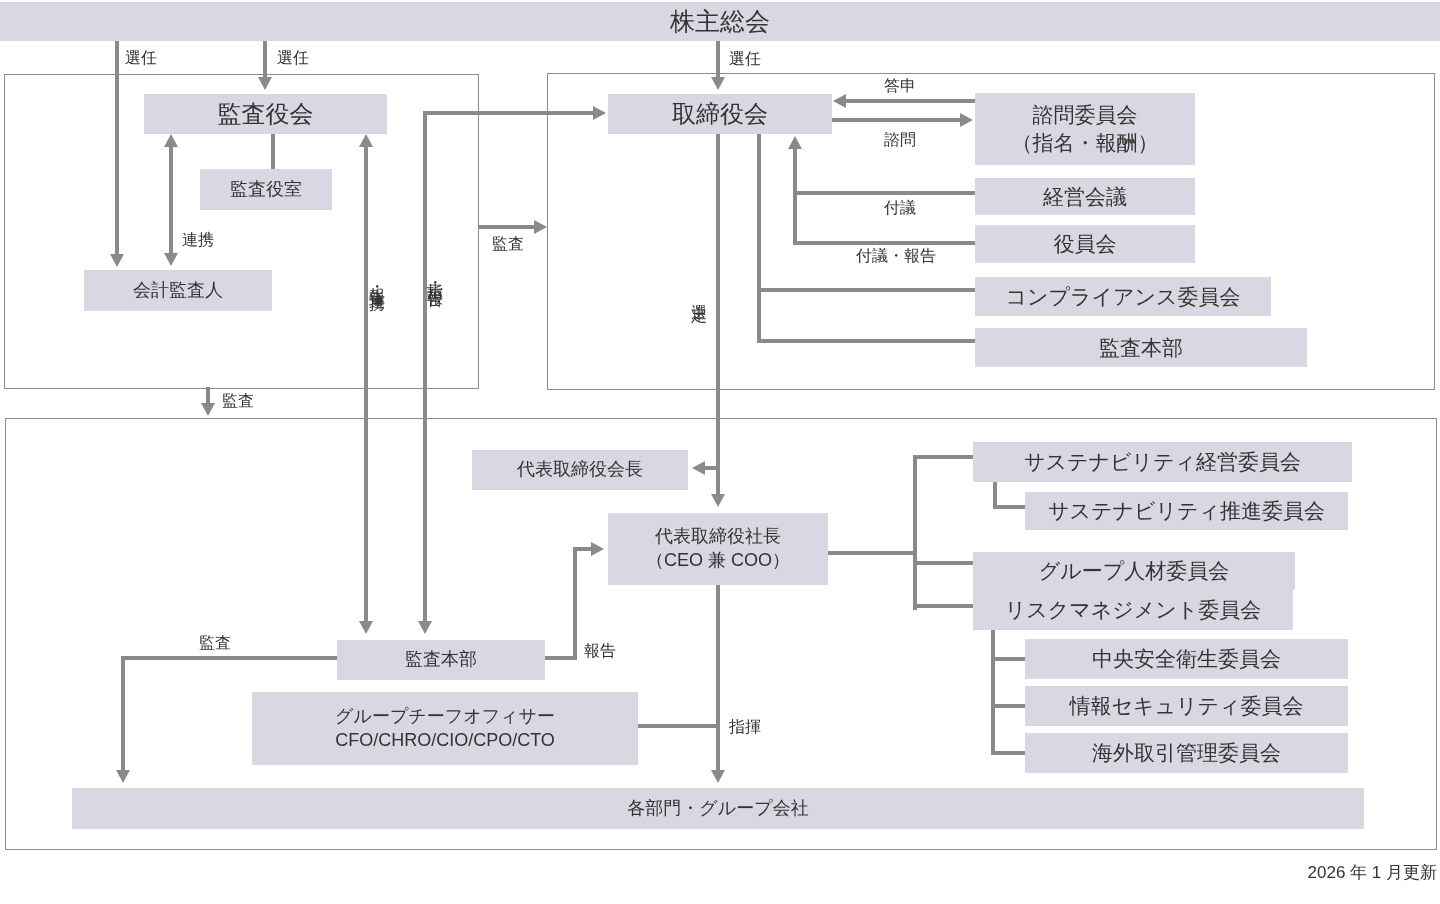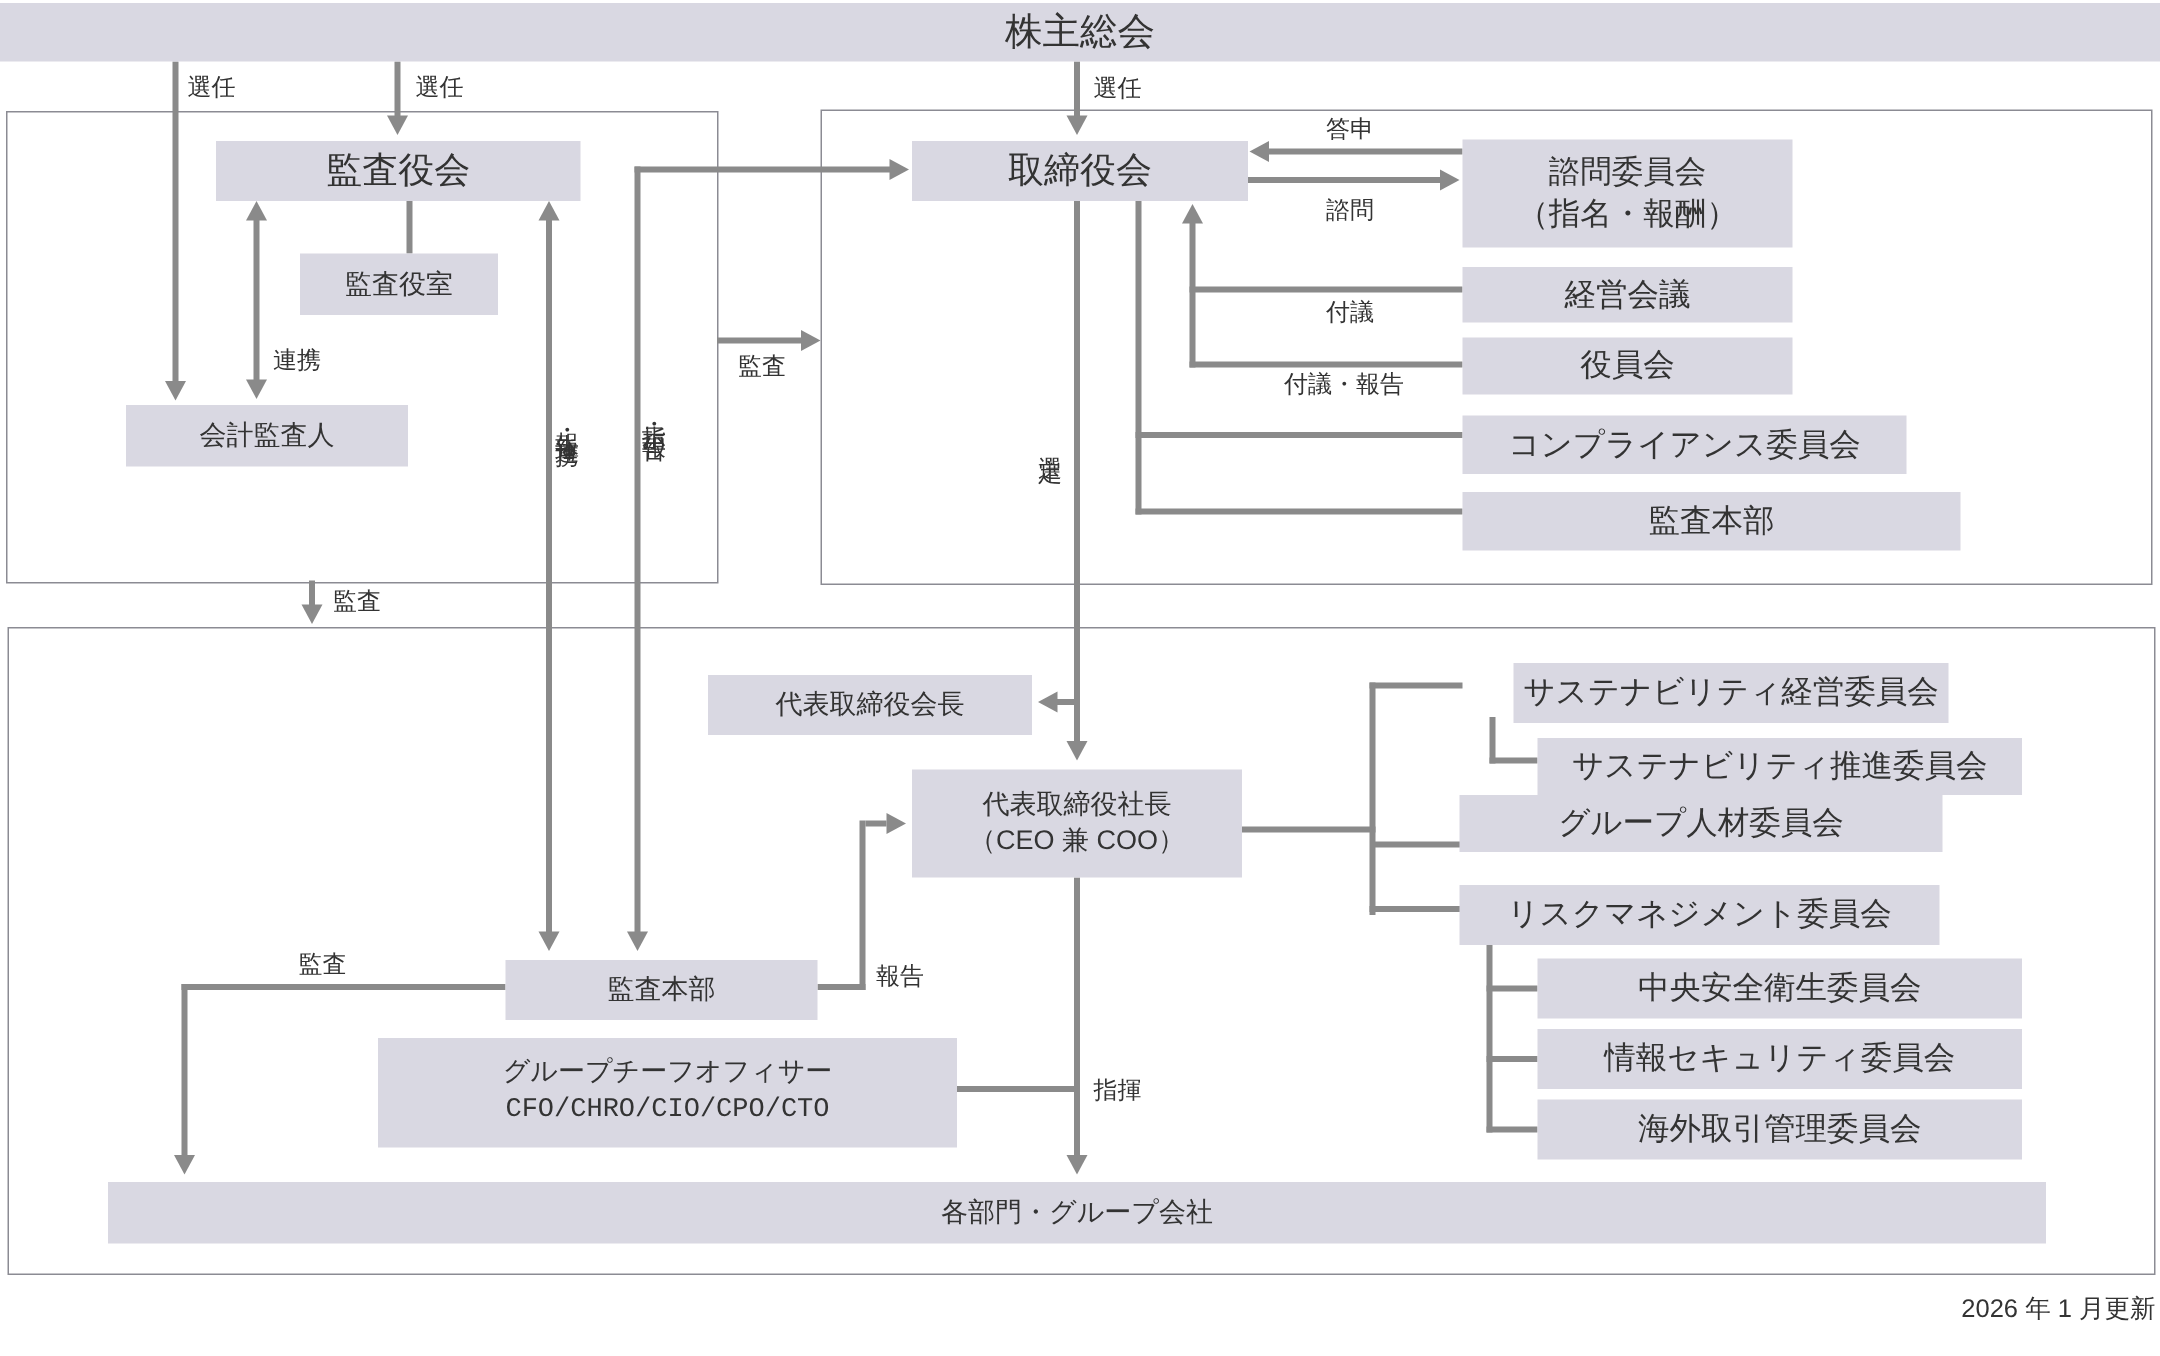--- a/index.html
+++ b/index.html
@@ -127,25 +127,25 @@
   <div class="box fs21" style="left:975px;top:93px;width:220px;height:72px;">諮問委員会
 （指名・報酬）</div>
   <div class="box fs21" style="left:975px;top:178px;width:220px;height:37px;">経営会議</div>
   <div class="box fs21" style="left:975px;top:225px;width:220px;height:38px;">役員会</div>
   <div class="box fs21" style="left:975px;top:277px;width:296px;height:39px;">コンプライアンス委員会</div>
   <div class="box fs21" style="left:975px;top:328px;width:332px;height:39px;">監査本部</div>
   <div class="box fs22" style="left:472px;top:450px;width:216px;height:40px;">代表取締役会長</div>
   <div class="box fs22" style="left:608px;top:513px;width:220px;height:72px;">代表取締役社長
 （CEO 兼 COO）</div>
   <div class="box fs22" style="left:337px;top:640px;width:208px;height:40px;">監査本部</div>
-  <div class="box fs22" style="left:252px;top:692px;width:386px;height:73px;font-family:Liberation Mono, monospace;">グループチーフオフィサー
+  <div class="box fs22" style="left:252px;top:692px;width:386px;height:73px;">グループチーフオフィサー
 CFO/CHRO/CIO/CPO/CTO</div>
-  <div class="box fs21" style="left:973px;top:442px;width:290px;height:40px;margin-left:36px;">サステナビリティ経営委員会</div>
+  <div class="box fs21" style="left:973px;top:442px;width:379px;height:40px;">サステナビリティ経営委員会</div>
   <div class="box fs21" style="left:1025px;top:492px;width:323px;height:38px;">サステナビリティ推進委員会</div>
-  <div class="box fs21" style="left:973px;top:530px;width:322px;height:38px;">グループ人材委員会</div>
+  <div class="box fs21" style="left:973px;top:552px;width:322px;height:38px;">グループ人材委員会</div>
   <div class="box fs21" style="left:973px;top:590px;width:320px;height:40px;text-align:center;">リスクマネジメント委員会</div>
   <div class="box fs21" style="left:1025px;top:639px;width:323px;height:40px;">中央安全衛生委員会</div>
   <div class="box fs21" style="left:1025px;top:686px;width:323px;height:40px;">情報セキュリティ委員会</div>
   <div class="box fs21" style="left:1025px;top:733px;width:323px;height:40px;">海外取引管理委員会</div>
   <div class="box fs22" style="left:72px;top:788px;width:1292px;height:41px;">各部門・グループ会社</div>
 
   <div class="lbl" style="left:125px;top:48px;">選任</div>
   <div class="lbl" style="left:277px;top:48px;">選任</div>
   <div class="lbl" style="left:729px;top:49px;">選任</div>
   <div class="lbl" style="left:884px;top:76px;">答申</div>

